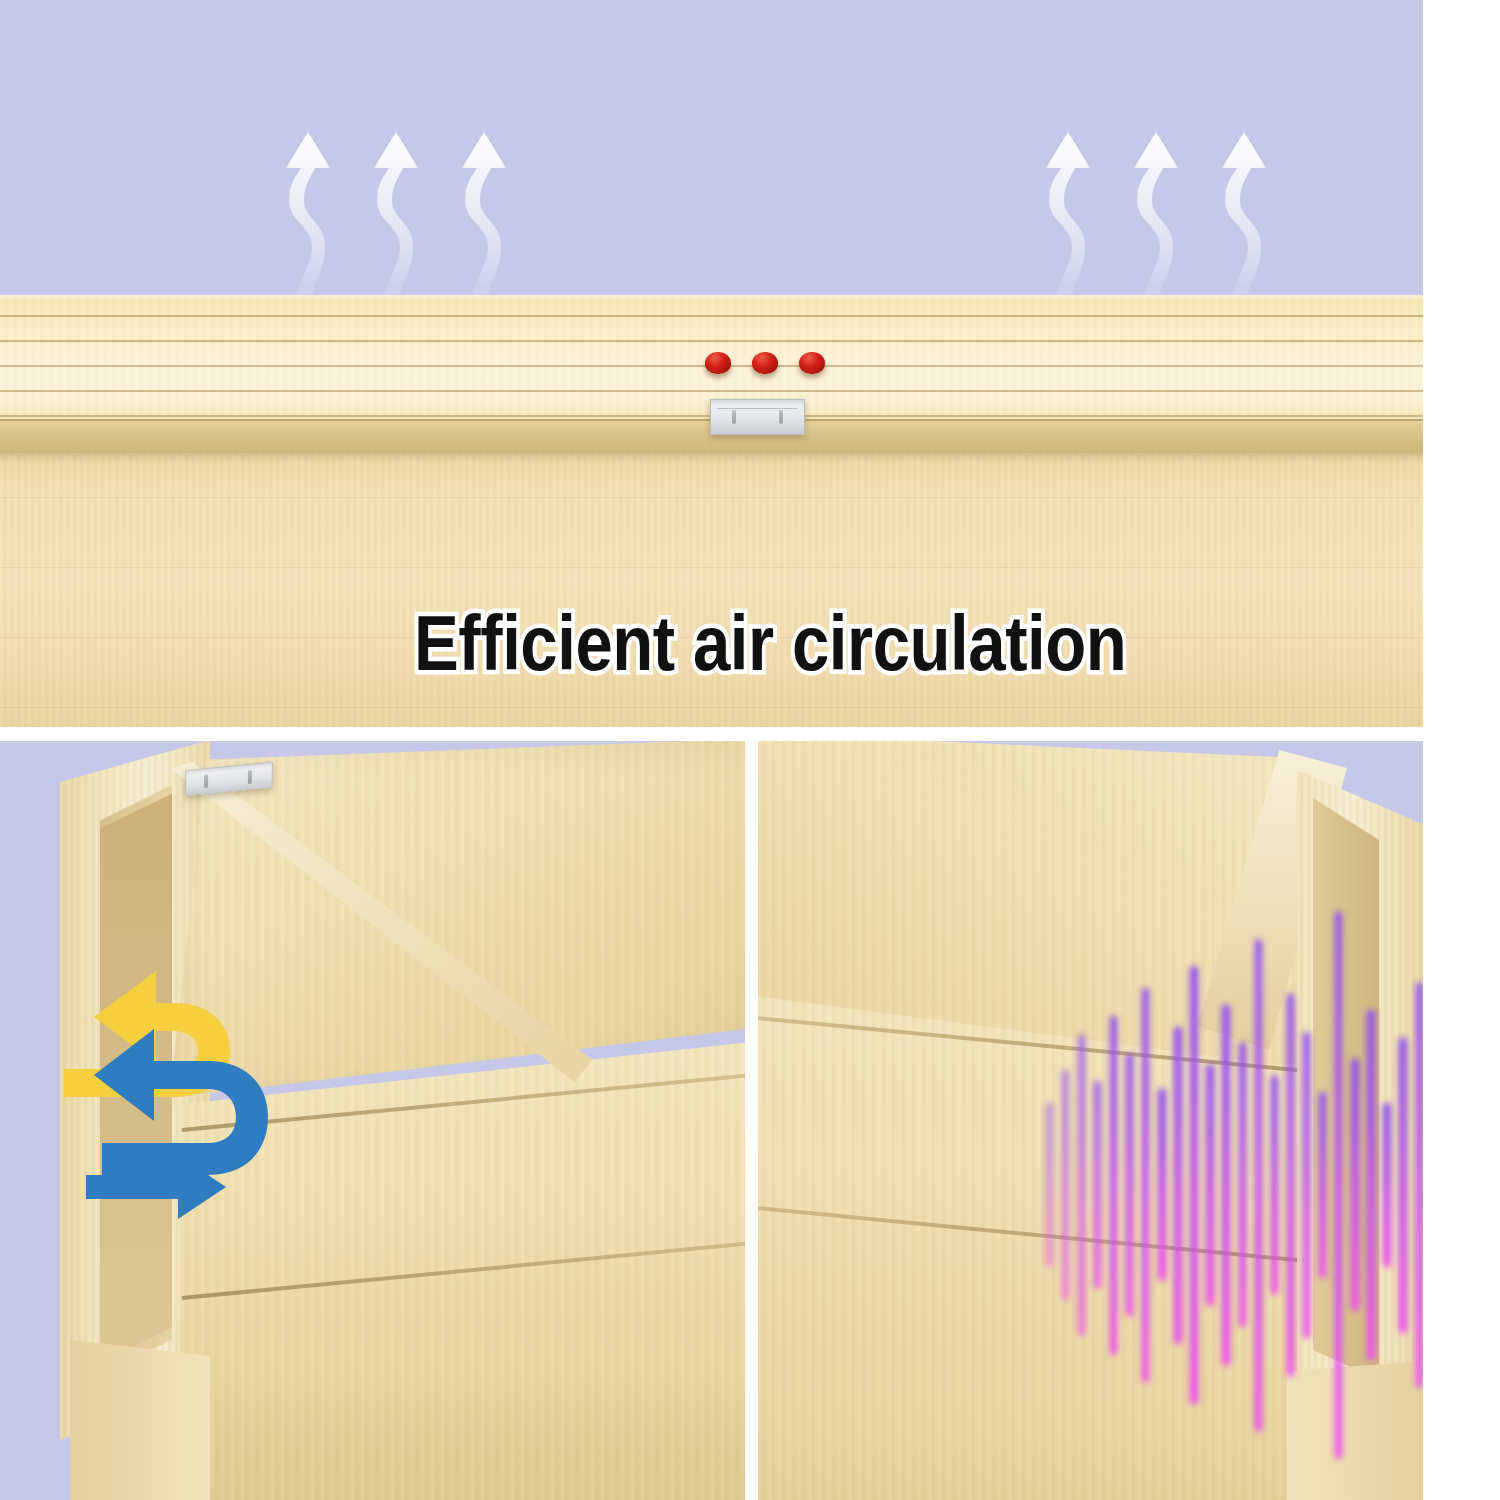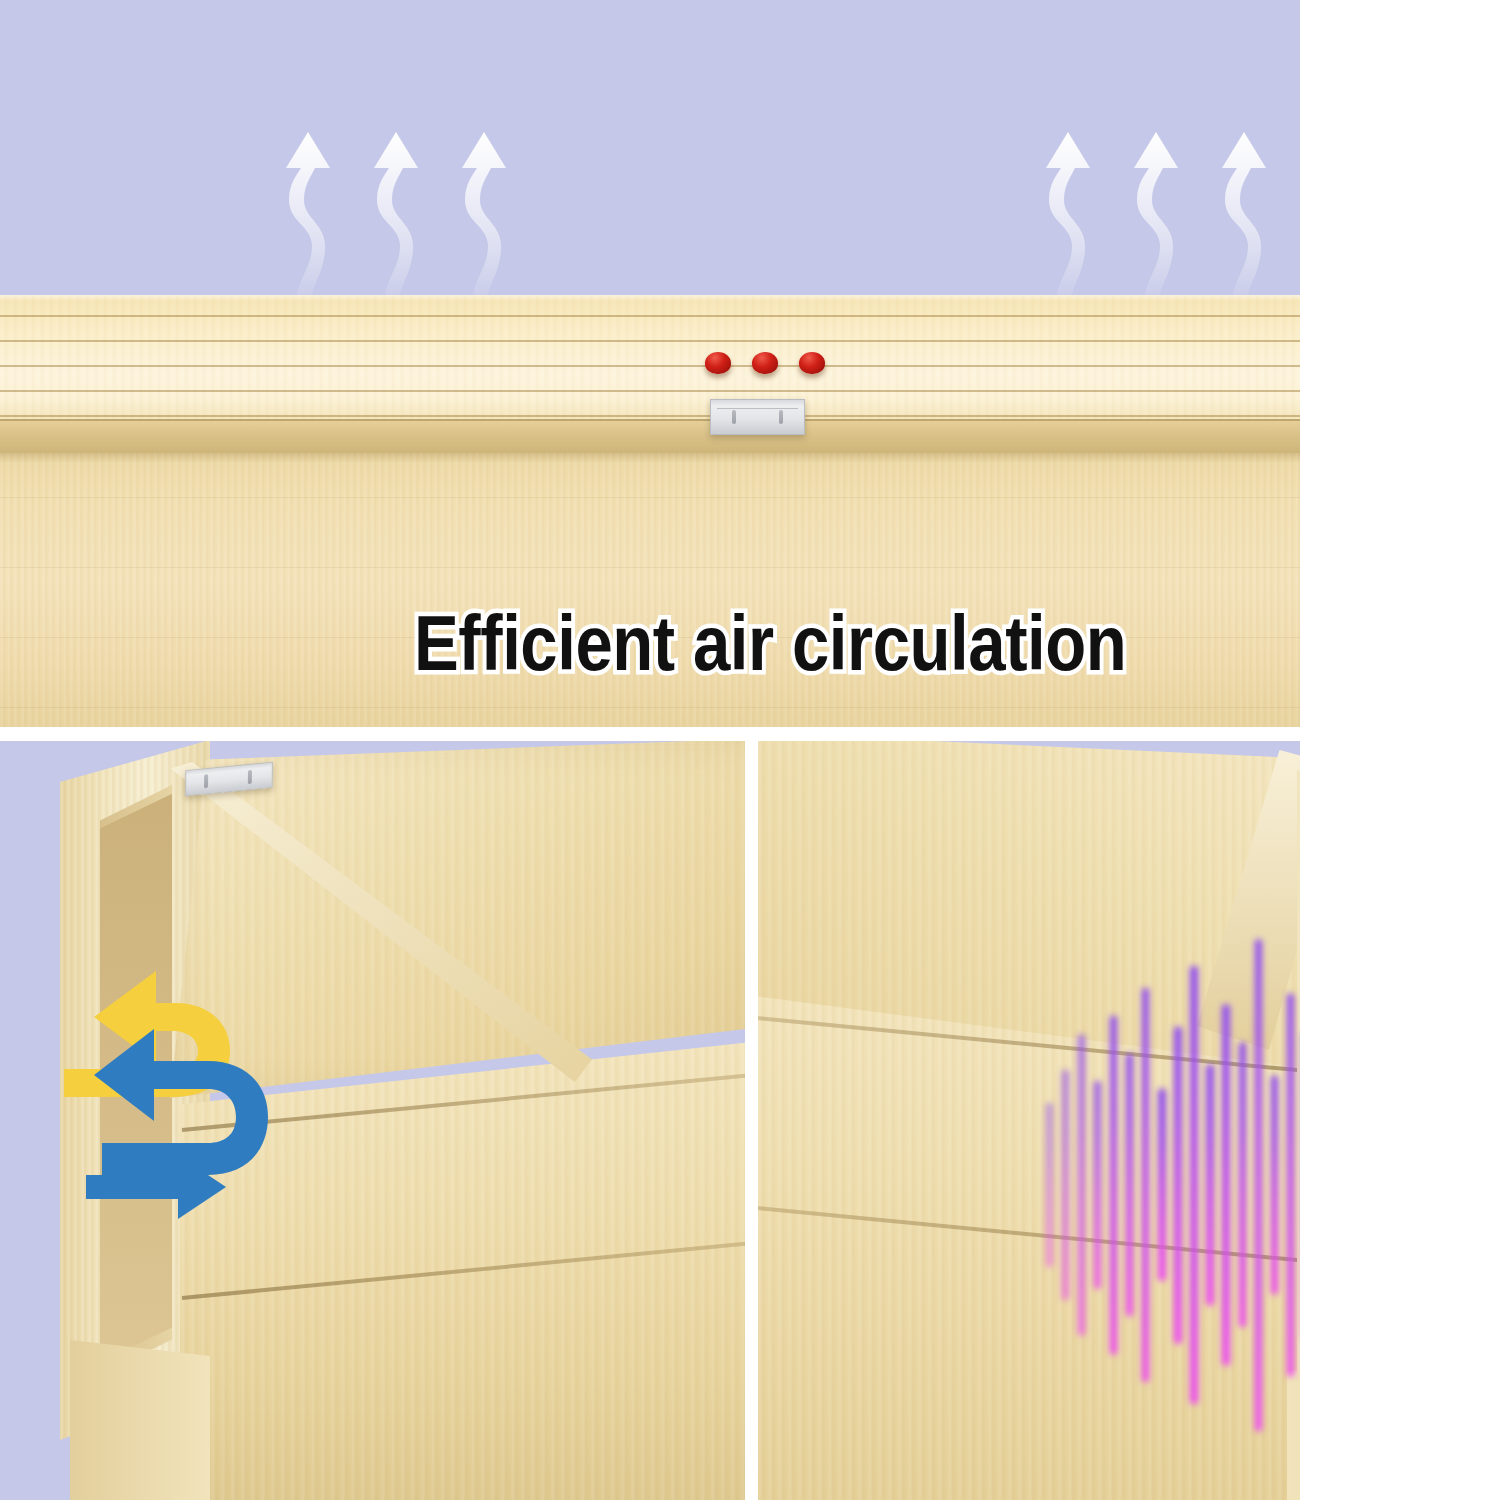--- a/index.html
+++ b/index.html
@@ -3,21 +3,21 @@
 <meta charset="utf-8">
 <style>
   html,body{margin:0;padding:0;background:#ffffff;}
   body{
     width:1500px;height:1500px;
     font-family:"Liberation Sans", sans-serif;
     overflow:hidden;
   }
   .stage{
     position:relative;
-    width:1300px;height:1500px;
+    width:1423px;height:1500px;
     background:#ffffff;
     overflow:hidden;
   }
 
   
   .panel{position:absolute;overflow:hidden;background:#c5c8e8;}
 
   
   #panel-top{left:0;top:0;width:1500px;height:727px;}
 

